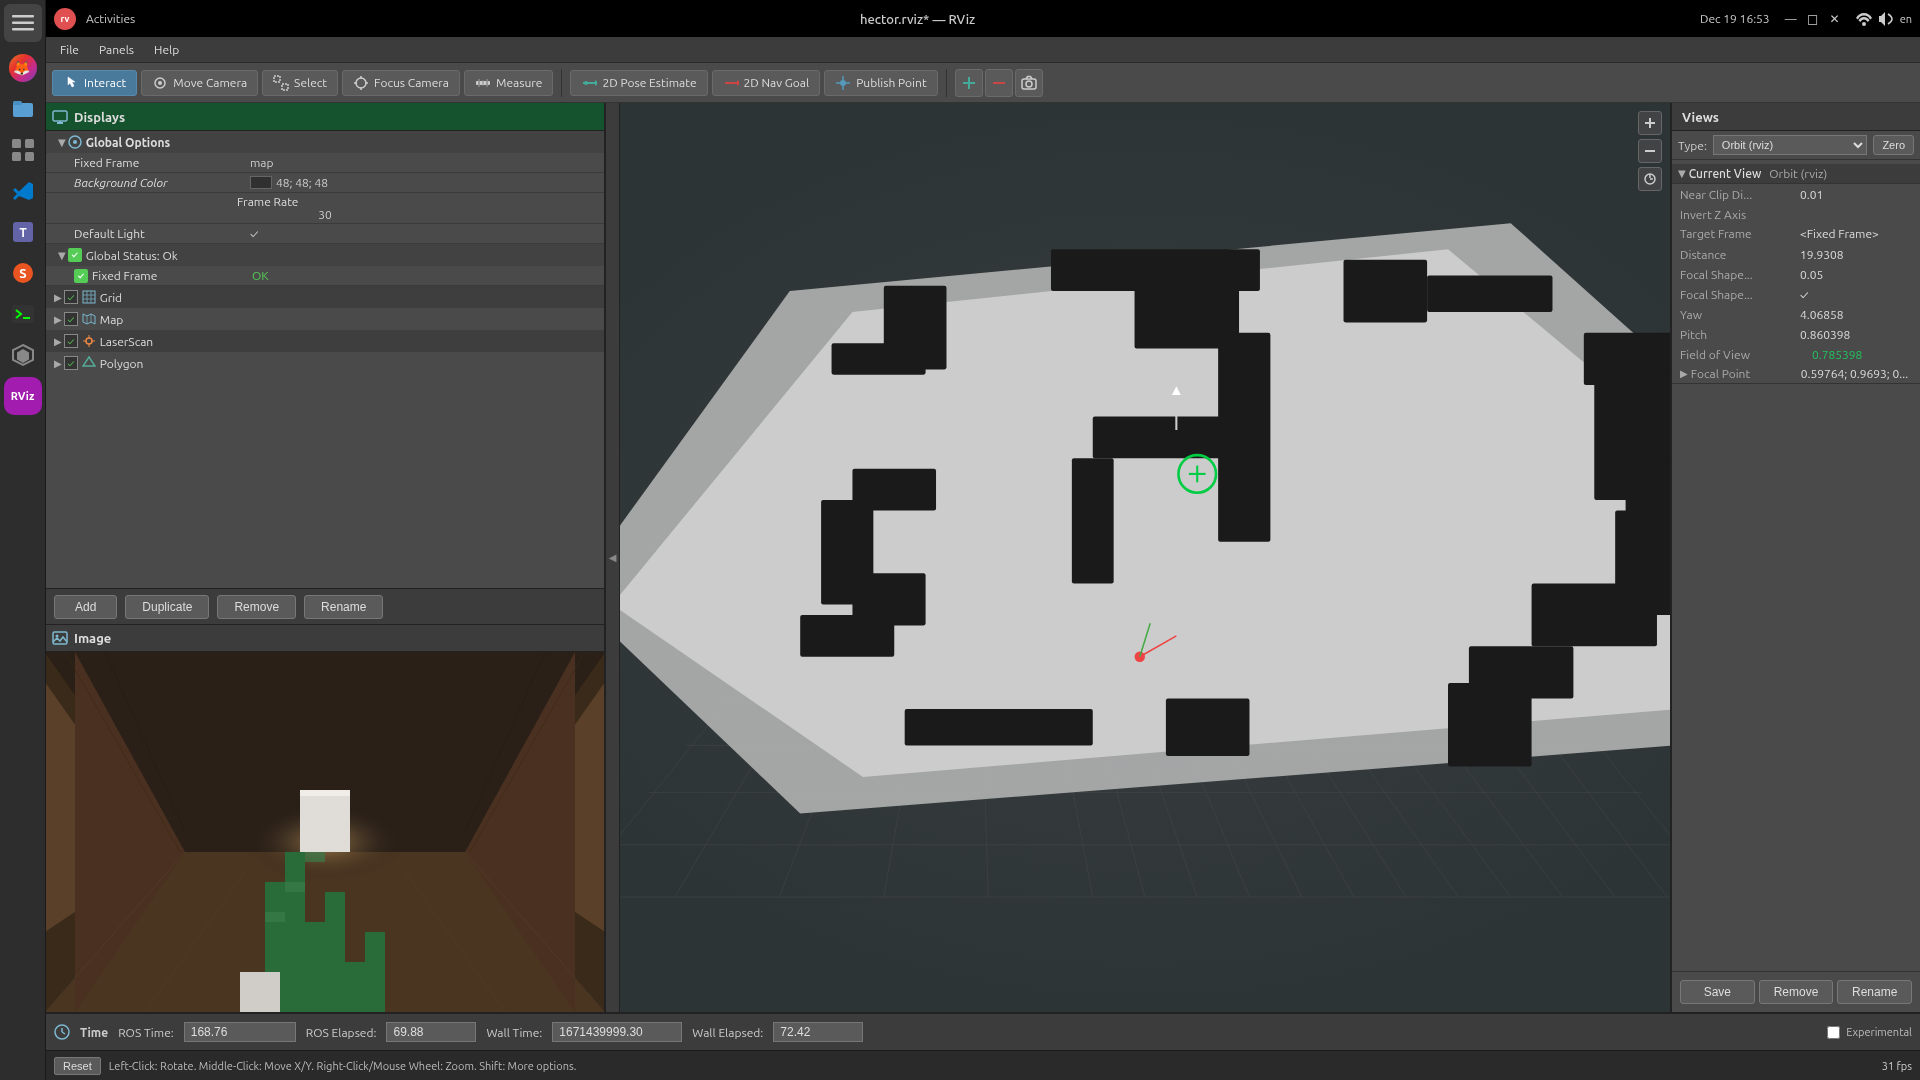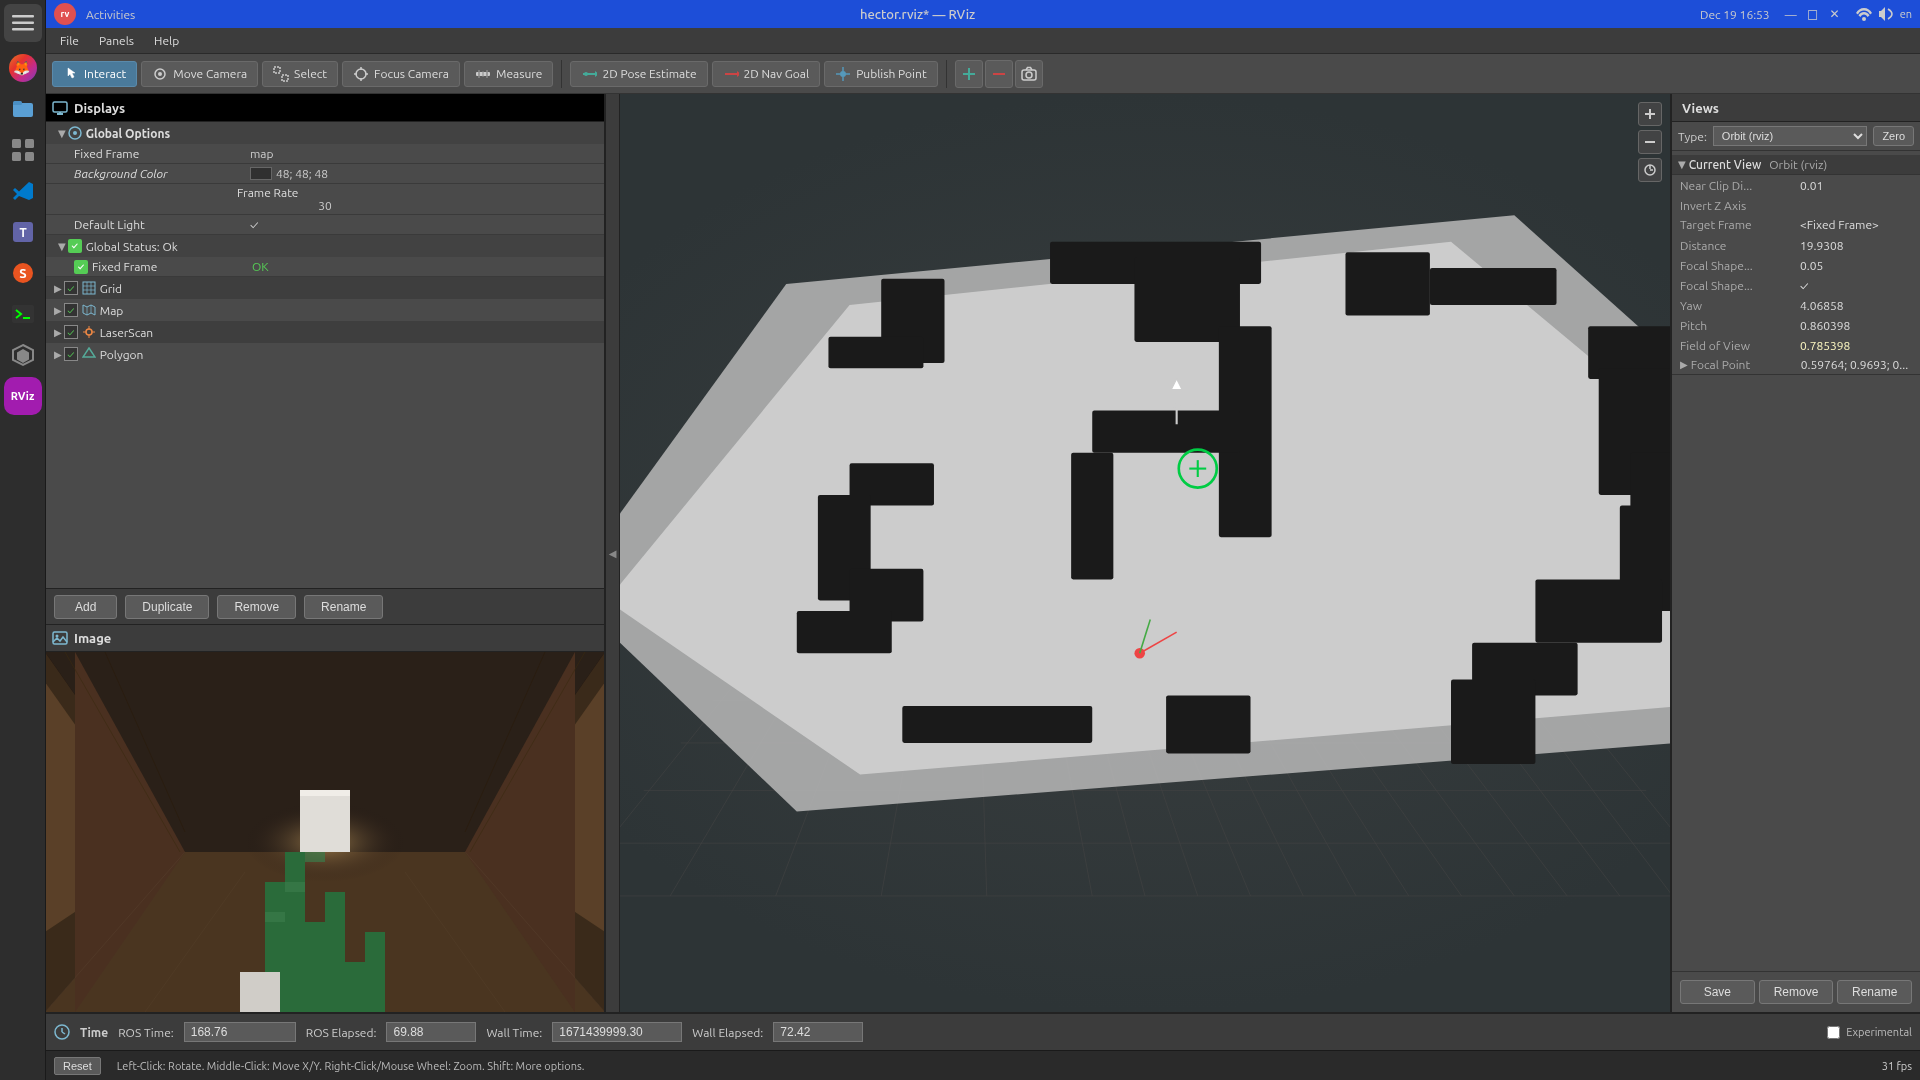--- a/index.html
+++ b/index.html
@@ -66,21 +66,21 @@
         <polygon points="12,6 18,9.5 18,16.5 12,20 6,16.5 6,9.5" fill="#888"></polygon>
       </svg>
   </div>
   <div style="width:38px;height:38px;border-radius:10px;background:#a21caf;display:flex;align-items:center;justify-content:center;cursor:pointer;">
     <span style="color:white;font-size:11px;font-weight:bold;">RViz</span>
   </div>
 </div>
 
 <div style="position:fixed; left:46px; top:0; width:1874px; height:1080px; display:flex; flex-direction:column;">
 
-  <div style="height:28px; background:#1d4ed8; display:flex; align-items:center; padding:0 8px; justify-content:space-between;">
+  <div style="height:37px; background:#000000; display:flex; align-items:center; padding:0 8px; justify-content:space-between;">
     <div style="display:flex;align-items:center;gap:10px;">
       <div style="width:22px;height:22px;border-radius:50%;background:#e05050;display:flex;align-items:center;justify-content:center;">
         <span style="color:white;font-size:9px;font-weight:bold;">rv</span>
       </div>
       <span style="color:#ccc;font-size:12px;">Activities</span>
     </div>
     <div style="color:#ccc;font-size:13px;font-weight:500;">hector.rviz* — RViz</div>
     <div style="display:flex;align-items:center;gap:12px;">
       <span style="color:#ccc;font-size:12px;">Dec 19  16:53</span>
       <div style="display:flex;gap:4px;">
@@ -199,21 +199,21 @@
           </svg>
       </div>
     </div>
   </div>
 
   <div style="display:flex; flex:1; overflow:hidden;">
 
     <div style="width:560px; display:flex; flex-direction:column; border-right:2px solid #222;">
 
       <div style="flex:1; background:#4a4a4a; display:flex; flex-direction:column;">
-        <div style="height:28px;background:#000000;display:flex;align-items:center;padding:0 6px;gap:6px;border-bottom:1px solid #222;text-align:center;">
+        <div style="height:28px;background:#14532d;display:flex;align-items:center;padding:0 6px;gap:6px;border-bottom:1px solid #222;text-align:center;">
           <svg width="16" height="16" viewBox="0 0 16 16">
               <rect x="1" y="2" width="14" height="10" rx="1.5" fill="none" stroke="#7db8d0" stroke-width="1.5"></rect>
               <line x1="5" y1="14" x2="11" y2="14" stroke="#7db8d0" stroke-width="2"></line>
               <line x1="8" y1="12" x2="8" y2="14" stroke="#7db8d0" stroke-width="2"></line>
             </svg>
           <span style="color:#ddd;font-size:13px;font-weight:bold;">Displays</span>
         </div>
 
         <div style="flex:1;overflow-y:auto;background:#4a4a4a;">
 
@@ -582,21 +582,21 @@
             <span style="color:#ddd;font-size:12px;">4.06858</span>
           </div>
 
           <div style="display:flex;align-items:center;padding:3px 8px;min-height:20px;">
             <span style="color:#aaa;font-size:12px;width:120px;">Pitch</span>
             <span style="color:#ddd;font-size:12px;">0.860398</span>
           </div>
 
           <div style="display:flex;align-items:center;padding:3px 8px;min-height:20px;">
             <span style="color:#aaa;font-size:12px;width:120px;">Field of View</span>
-            <span style="color:#fef9c3;font-size:12px;">0.785398</span>
+            <span style="color:#22c55e;font-size:12px;margin-left:12px;">0.785398</span>
           </div>
 
           <div style="display:flex;align-items:center;padding:3px 8px;min-height:20px;border-bottom:1px solid #333;">
             <span style="color:#aaa;font-size:10px;margin-right:3px;">▶</span>
             <span style="color:#aaa;font-size:12px;width:110px;">Focal Point</span>
             <span style="color:#ddd;font-size:12px;">0.59764; 0.9693; 0...</span>
           </div>
         </div>
 
         <div style="flex:1;"></div>
@@ -624,19 +624,19 @@
     <span style="color:#ccc;font-size:12px;">Wall Time:</span>
     <input type="text" style="background: rgb(90, 90, 90); border: 1px solid rgb(119, 119, 119); color: rgb(221, 221, 221); font-size: 12px; padding: 2px 6px; width: 130px;" value="1671439999.30">
     <span style="color:#ccc;font-size:12px;">Wall Elapsed:</span>
     <input type="text" style="background: rgb(90, 90, 90); border: 1px solid rgb(119, 119, 119); color: rgb(221, 221, 221); font-size: 12px; padding: 2px 6px; width: 90px;" value="72.42">
     <div style="margin-left:auto;display:flex;align-items:center;gap:6px;">
       <input type="checkbox" style="cursor: pointer;">
       <span style="color:#bbb;font-size:11px;">Experimental</span>
     </div>
   </div>
 
-  <div style="height:30px;background:#2a2a2a;border-top:1px solid #1a1a1a;display:flex;align-items:center;padding:12px 8px;gap:16px;">
+  <div style="height:30px;background:#2a2a2a;border-top:1px solid #1a1a1a;display:flex;align-items:center;padding:12px 8px;gap:8px;">
     <button style="padding:2px 8px;background:#5a5a5a;border:1px solid #777;color:#ddd;font-size:11px;cursor:pointer;border-radius:2px;">Reset</button>
     <span style="color:#bbb;font-size:11px;">Left-Click: Rotate.  Middle-Click: Move X/Y.  Right-Click/Mouse Wheel: Zoom.  Shift: More options.</span>
     <span style="color:#ccc;font-size:11px;margin-left:auto;">31 fps</span>
   </div>
 
 </div>
 
 </body></html>

